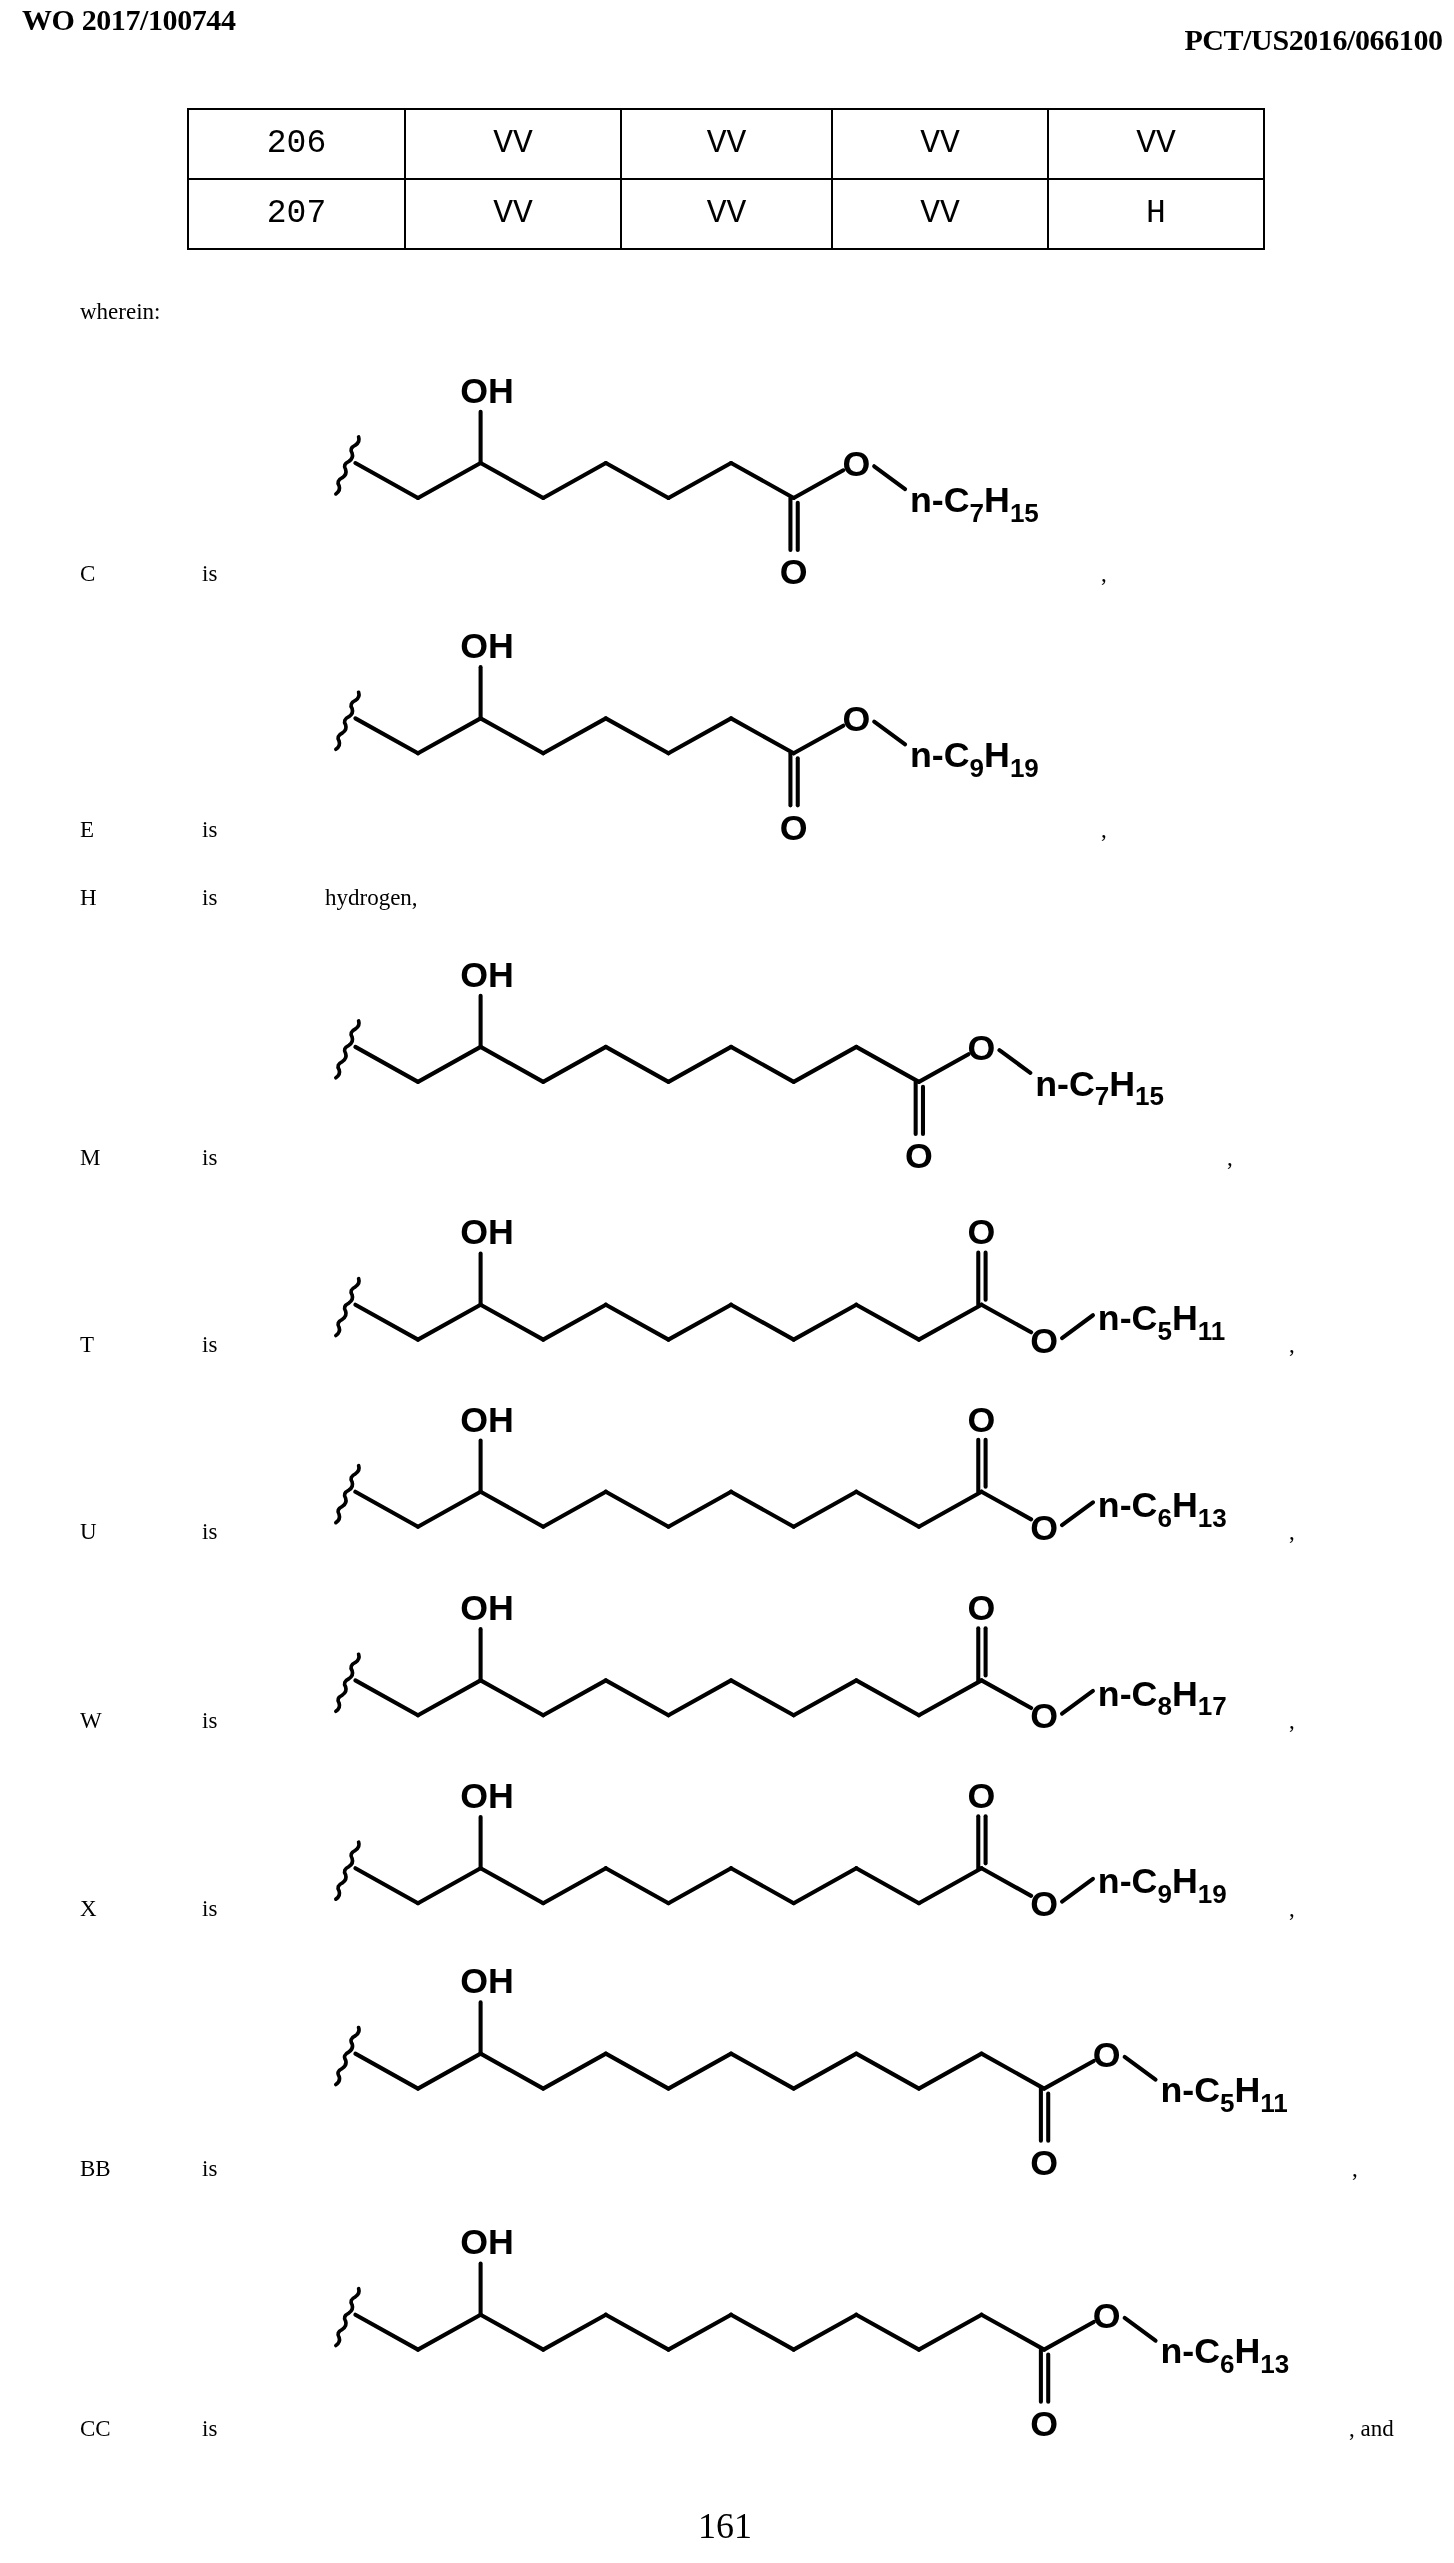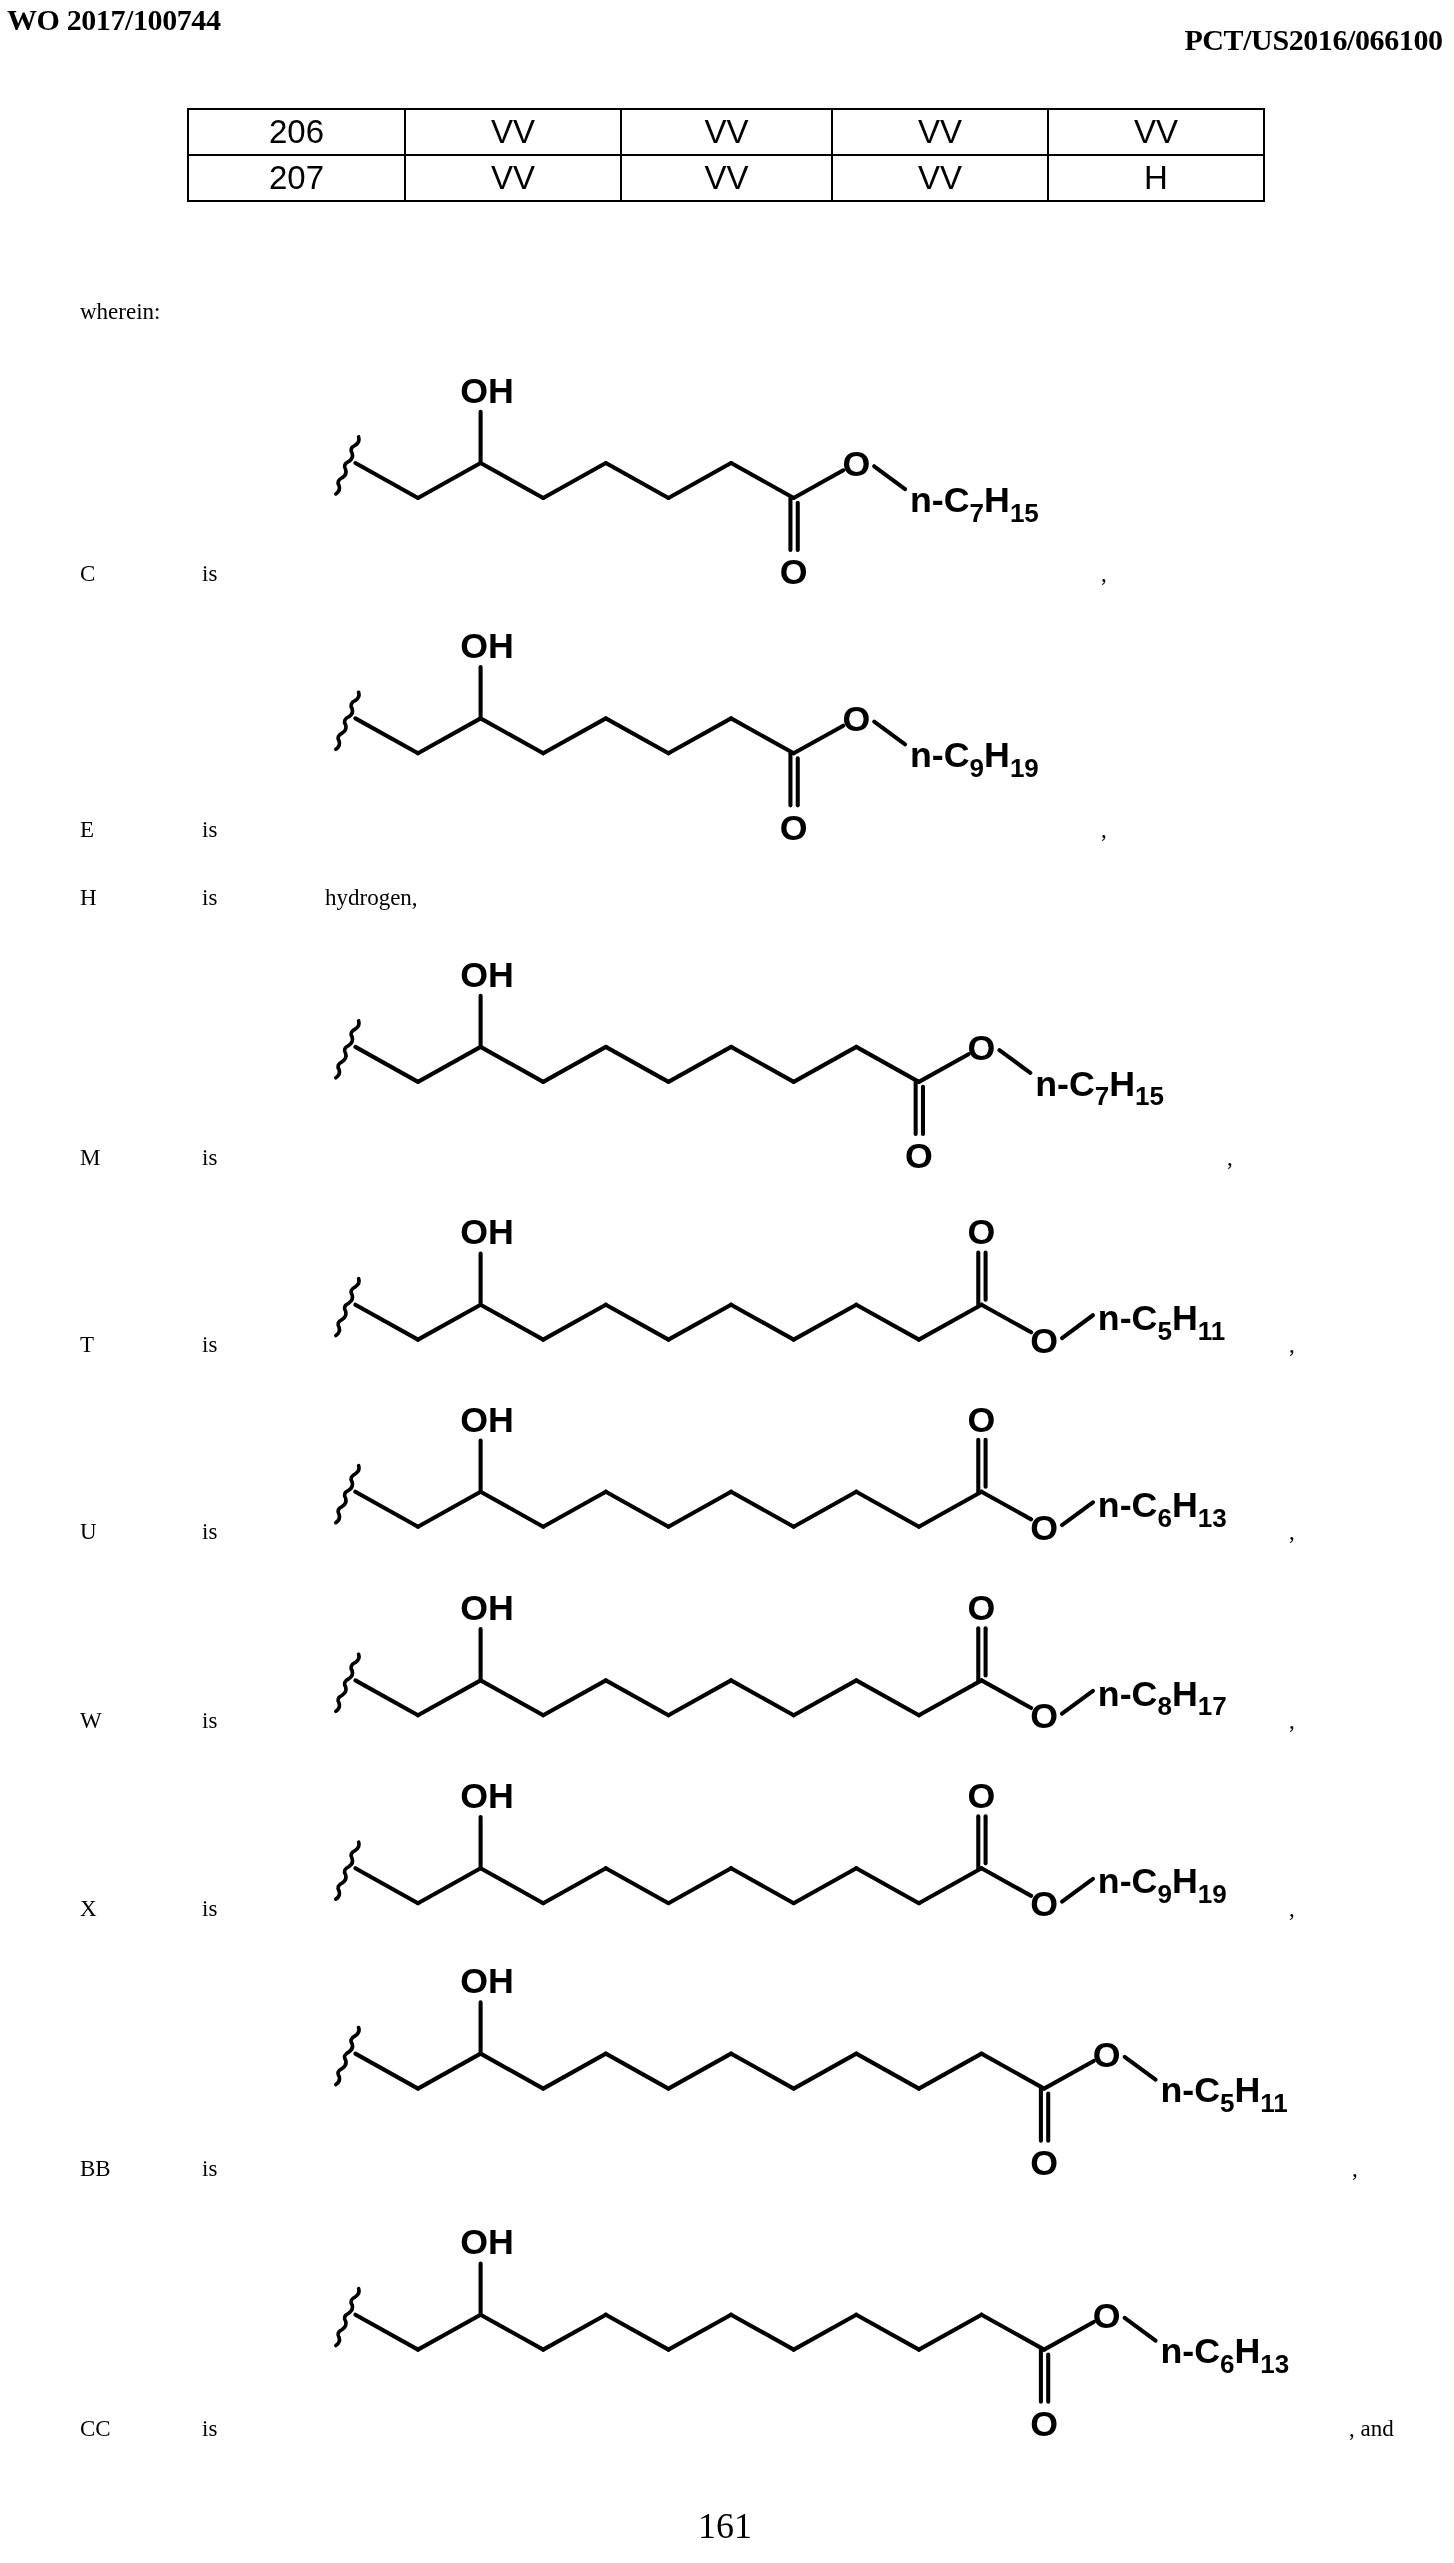--- a/index.html
+++ b/index.html
@@ -1,22 +1,22 @@
 <!DOCTYPE html>
 <html style="font-size:13px"><head>
 <meta charset="utf-8">
 <style>
   html, body { margin: 0; padding: 0; background: #ffffff; }
   body { width: 1454px; height: 2563px; position: relative; overflow: hidden; color: #000; }
   .serif { font-family: "Liberation Serif", "DejaVu Serif", serif; }
   .hdr { position: absolute; top: 3.3px; font-weight: bold; font-size: 30px; letter-spacing: -0.4px; }
-  #hdr-left { left: 7px; text-align: center; }
+  #hdr-left { left: 22px; text-align: center; }
   #hdr-right { right: 11.4px; margin-top: 20px; }
   table.data { position: absolute; left: 187px; top: 108px; width: 1076px; border-collapse: collapse; table-layout: fixed; }
-  table.data td { border: 2.4px solid #000; height: 44px; padding: 0; text-align: center; font-family: Liberation Sans, sans-serif; font-size: 33px; line-height: 44px; }
+  table.data td { border: 2.4px solid #000; height: 44px; padding: 12px; text-align: center; font-family: Liberation Mono, monospace; font-size: 33px; line-height: 44px; }
   .txt { position: absolute; font-family: "Liberation Serif", "DejaVu Serif", serif; font-size: 23px; white-space: nowrap; }
   #struct-svg { position: absolute; left: 0; top: 0; }
   .page-num { position: absolute; left: 698px; top: 2505px; font-family: "Liberation Serif", "DejaVu Serif", serif; font-size: 36px; }
 </style>
 </head>
 <body>
 
 <div id="hdr-left" class="hdr serif">WO 2017/100744</div>
 <div id="hdr-right" class="hdr serif">PCT/US2016/066100</div>
 

